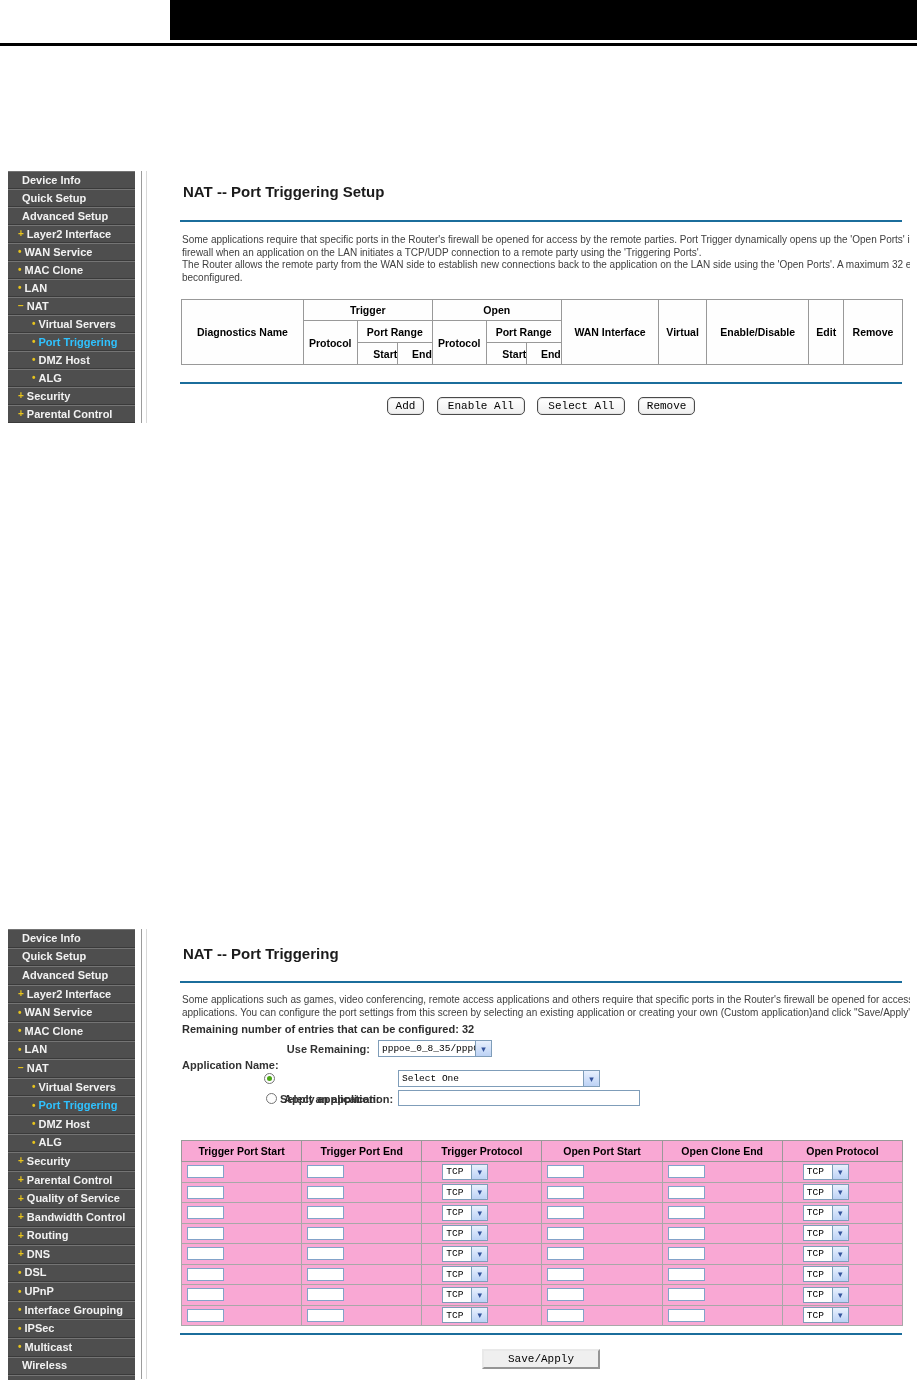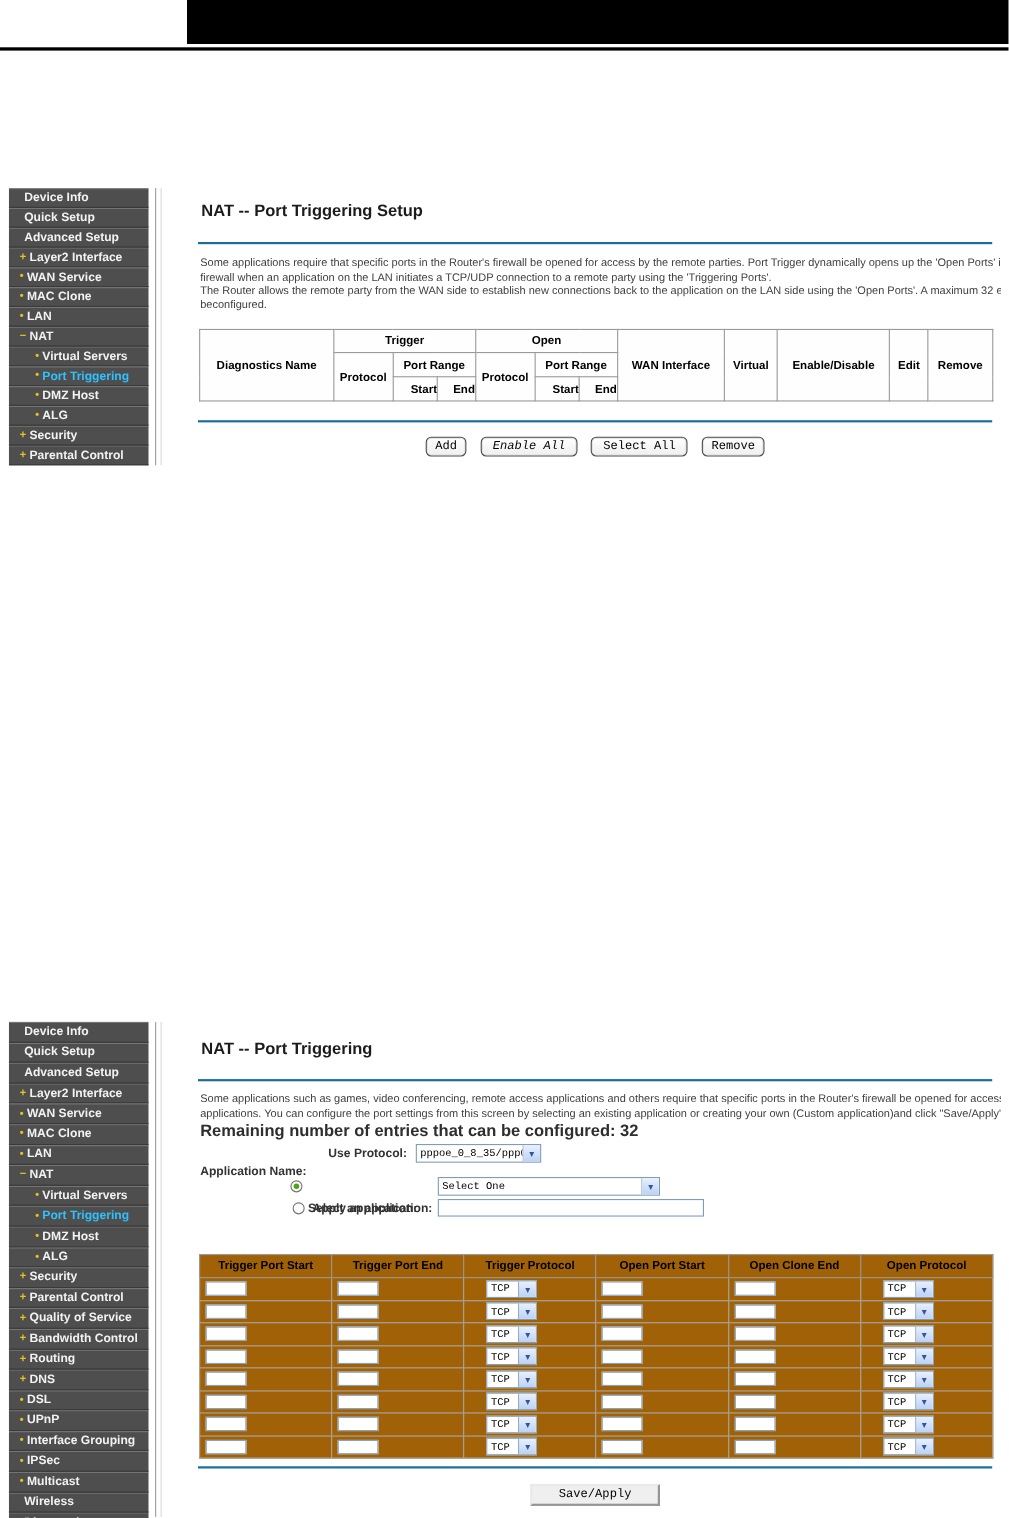--- a/index.html
+++ b/index.html
@@ -84,21 +84,21 @@
   }
   .radio{
     position:absolute;width:11px;height:11px;border:1px solid #747474;border-radius:50%;
     background:#fdfdfd;box-sizing:border-box;cursor:pointer;
   }
   .radio.on::after{
     content:"";position:absolute;left:2px;top:2px;width:5px;height:5px;border-radius:50%;background:#4ba614;
   }
 
   
-  .tbl2{position:absolute;left:1px;border-collapse:collapse;table-layout:fixed;width:722px;background:#a16207;}
+  .tbl2{position:absolute;left:1px;border-collapse:collapse;table-layout:fixed;width:722px;background:#f9a8d4;}
   .tbl2 th{
     border:1px solid #999;height:20px;font-size:10.5px;font-weight:bold;color:#000;text-align:center;padding:0;
   }
   .tbl2 td{border:1px solid #a8a8a8;height:19.5px;padding:0;position:relative;}
   .tbl2 td .cellinput{
     margin-left:5px;width:37px;height:13px;border:1px solid #82a3c9;box-sizing:border-box;
     font-family:"Liberation Mono",monospace;font-size:10px;display:block;background:#fff;
   }
   .tbl2 td .xpselect{position:relative;margin-left:20px;width:46px;height:16px;}
 
@@ -217,21 +217,21 @@
         <th>Start</th>
         <th>End</th>
         <th>Start</th>
         <th>End</th>
       </tr>
     </tbody>
       </table>
     <div class="teal-rule" style="top:212px;"></div>
     <div class="btn-row" style="top:225px;">
       <span class="rbtn">Add</span>
-      <span class="rbtn" style="padding:2px 10px;font-style:italic;">Enable All</span>
+      <span class="rbtn" style="padding:2px 10px;">Enable All</span>
       <span class="rbtn" style="padding:2px 10px;">Select All</span>
       <span class="rbtn">Remove</span>
     </div>
   </div>
 </div>
 
 <div class="shot" id="shot2">
   <div class="sidebar" id="sb2">
       <div class="sb-item lvl0">
         <span class="sb-label">Device Info</span>
@@ -330,23 +330,23 @@
       </div>
     </div>
   <div class="sb-divider"></div>
   <div class="content">
     <div class="pg-title" style="top:17px;">NAT -- Port Triggering</div>
     <div class="teal-rule" style="top:53px;"></div>
     <div class="para" style="top:66px;">
       <span>Some applications such as games, video conferencing, remote access applications and others require that specific ports in the Router's firewall be opened for access by the</span>
       <span>applications. You can configure the port settings from this screen by selecting an existing application or creating your own (Custom application)and click "Save/Apply" to add it.</span>
     </div>
-    <div class="para bold-line" style="top:95px;font-size:15px;">Remaining number of entries that can be configured: 32</div>
-
-    <div class="flabel" style="top:115px;left:0;width:190px;text-align:right;">Use Protocol:</div>
+    <div class="para bold-line" style="top:95px;font-size:11px;">Remaining number of entries that can be configured: 32</div>
+
+    <div class="flabel" style="top:115px;left:0;width:190px;text-align:right;">Use Remaining:</div>
     <div class="xpselect" style="top:112px;left:198px;width:114px;">
       <span class="xpsel-val">pppoe_0_8_35/ppp0.2</span>
       <span class="xpsel-btn">▾</span>
     </div>
 
     <div class="flabel" style="top:131px;left:2px;">Application Name:</div>
 
     <div class="radio on" style="top:145px;left:84px;"></div>
     <div class="flabel" style="top:145px;left:100px;margin-top:20px;">Select an application:</div>
     <div class="xpselect" style="top:142px;left:218px;width:202px;">

